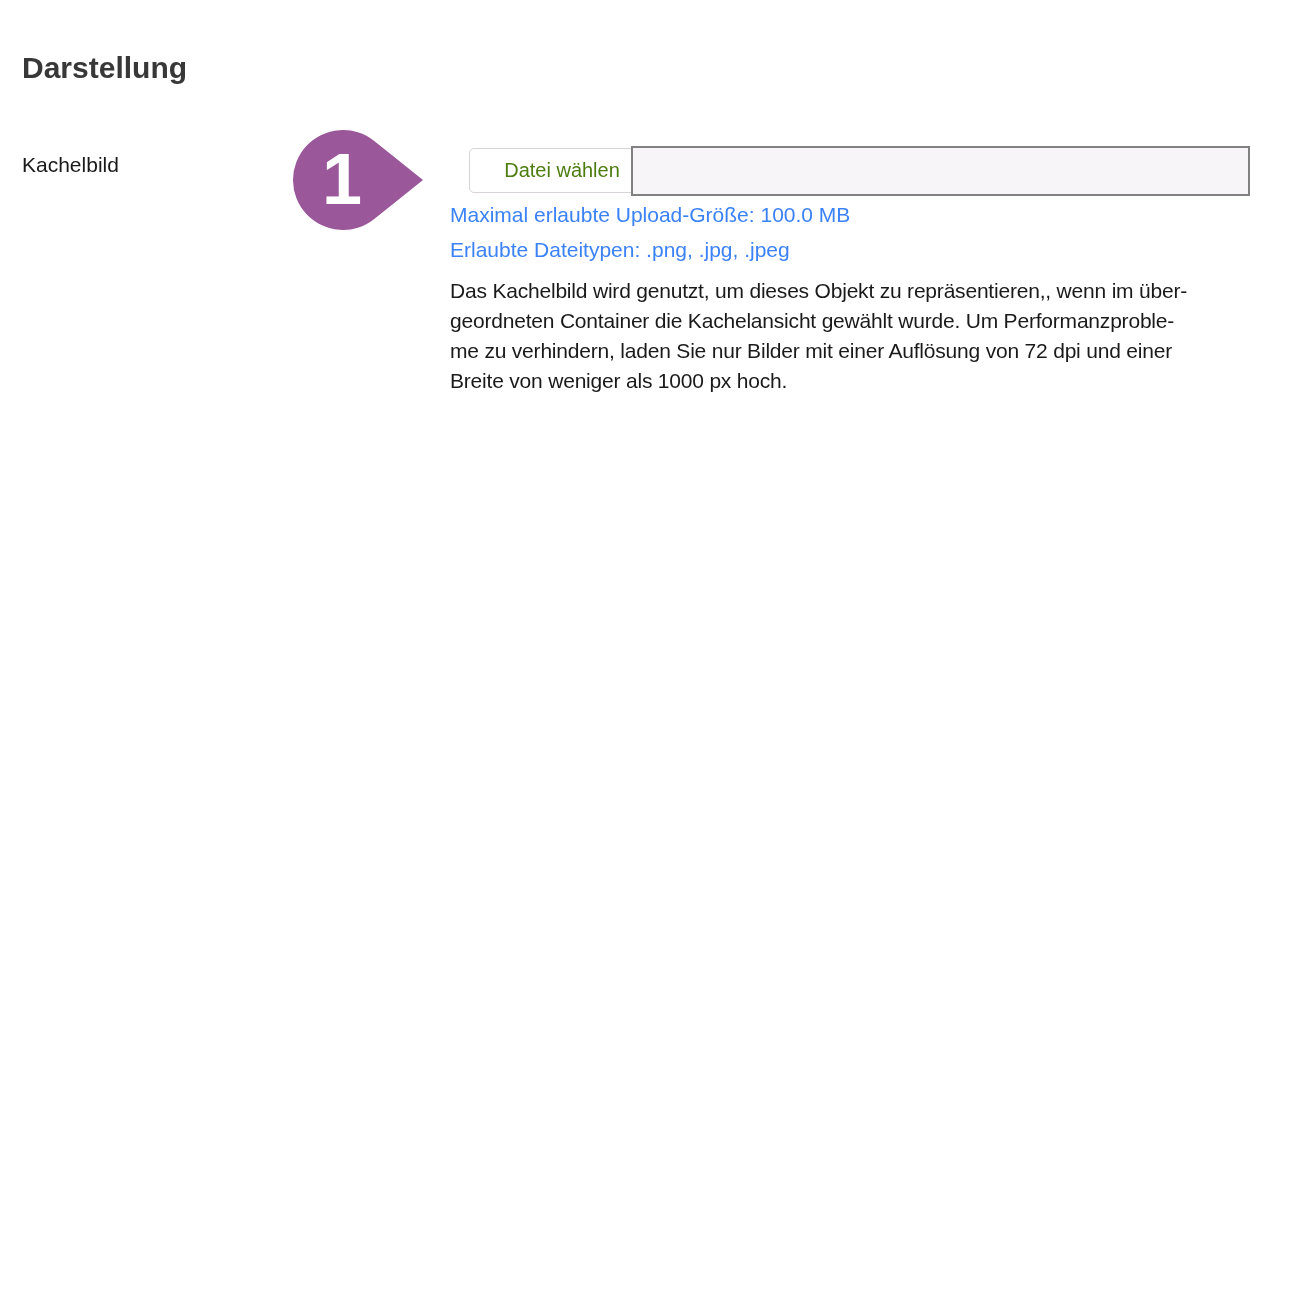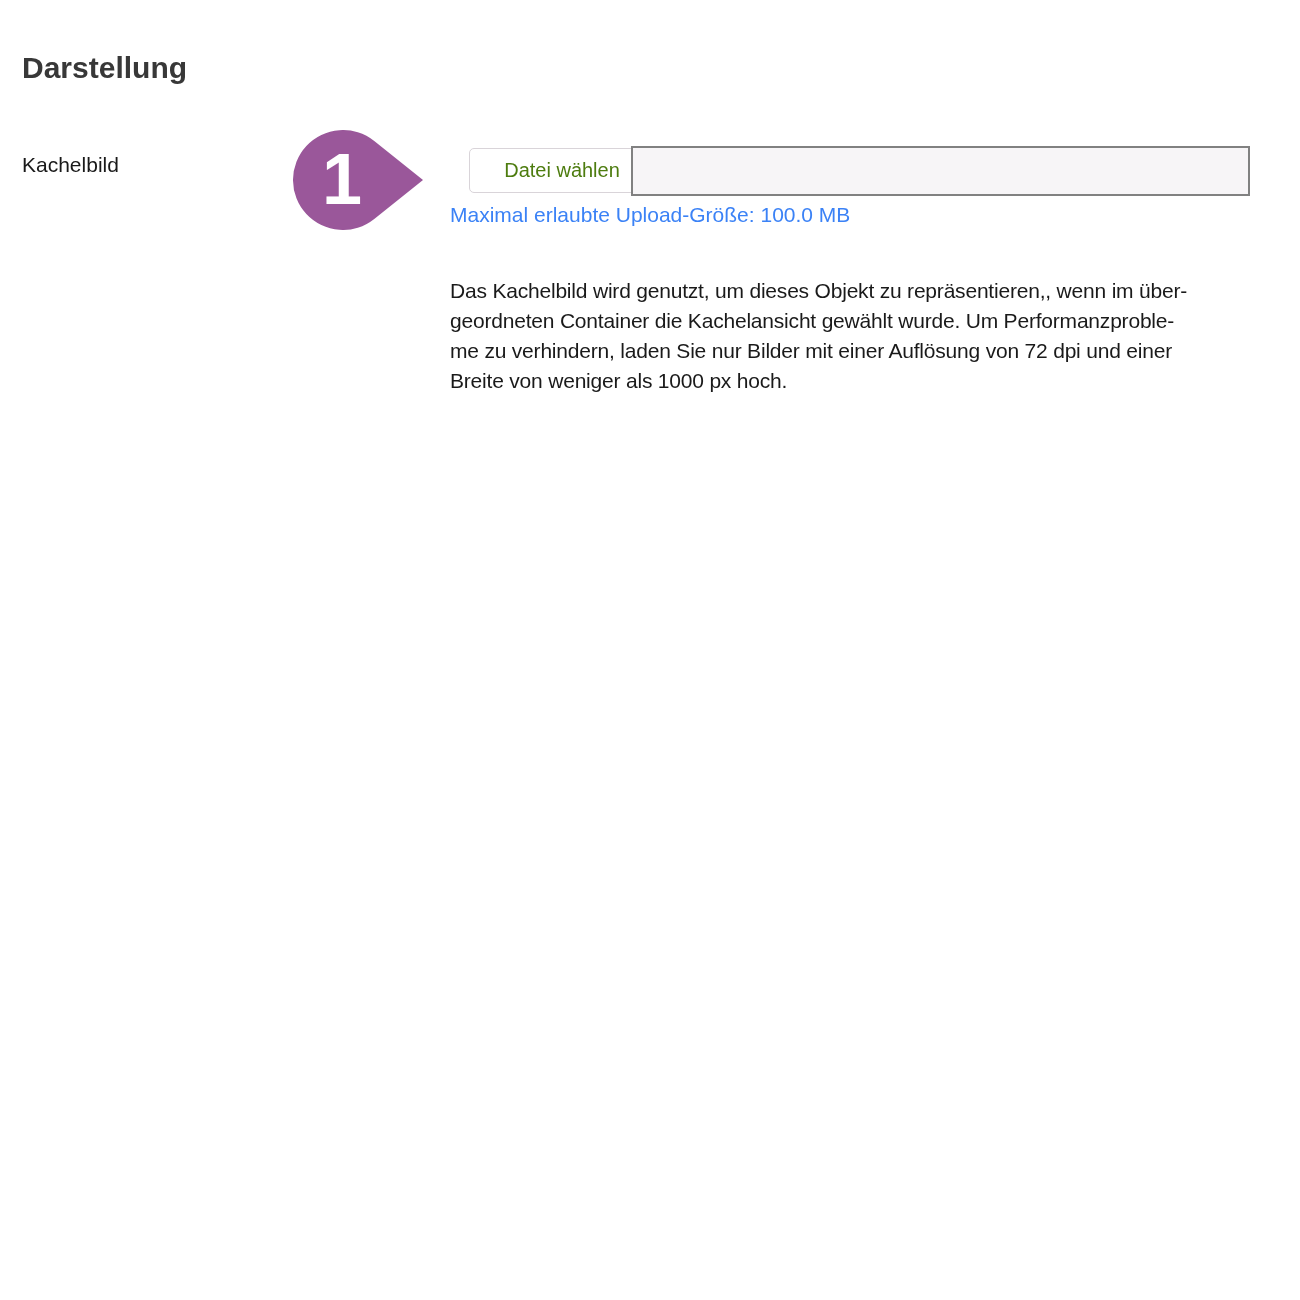--- a/index.html
+++ b/index.html
@@ -127,19 +127,20 @@
     </svg>
     <span class="marker-num">1</span>
   </div>
 
   <button class="file-btn" type="button">Datei wählen</button>
 
   <div class="file-field"></div>
 
   <div class="hint hint-1">Maximal erlaubte Upload-Größe: 100.0 MB</div>
 
+  <div class="hint hint-2">Erlaubte Dateitypen: .png, .jpg, .jpeg</div>
 
   <p class="description">Das Kachelbild wird genutzt, um dieses Objekt zu repräsentieren,, wenn im über-
 geordneten Container die Kachelansicht gewählt wurde. Um Performanzproble-
 me zu verhindern, laden Sie nur Bilder mit einer Auflösung von 72 dpi und einer
 Breite von weniger als 1000 px hoch.</p>
 
 </div>
 
 </body></html>

